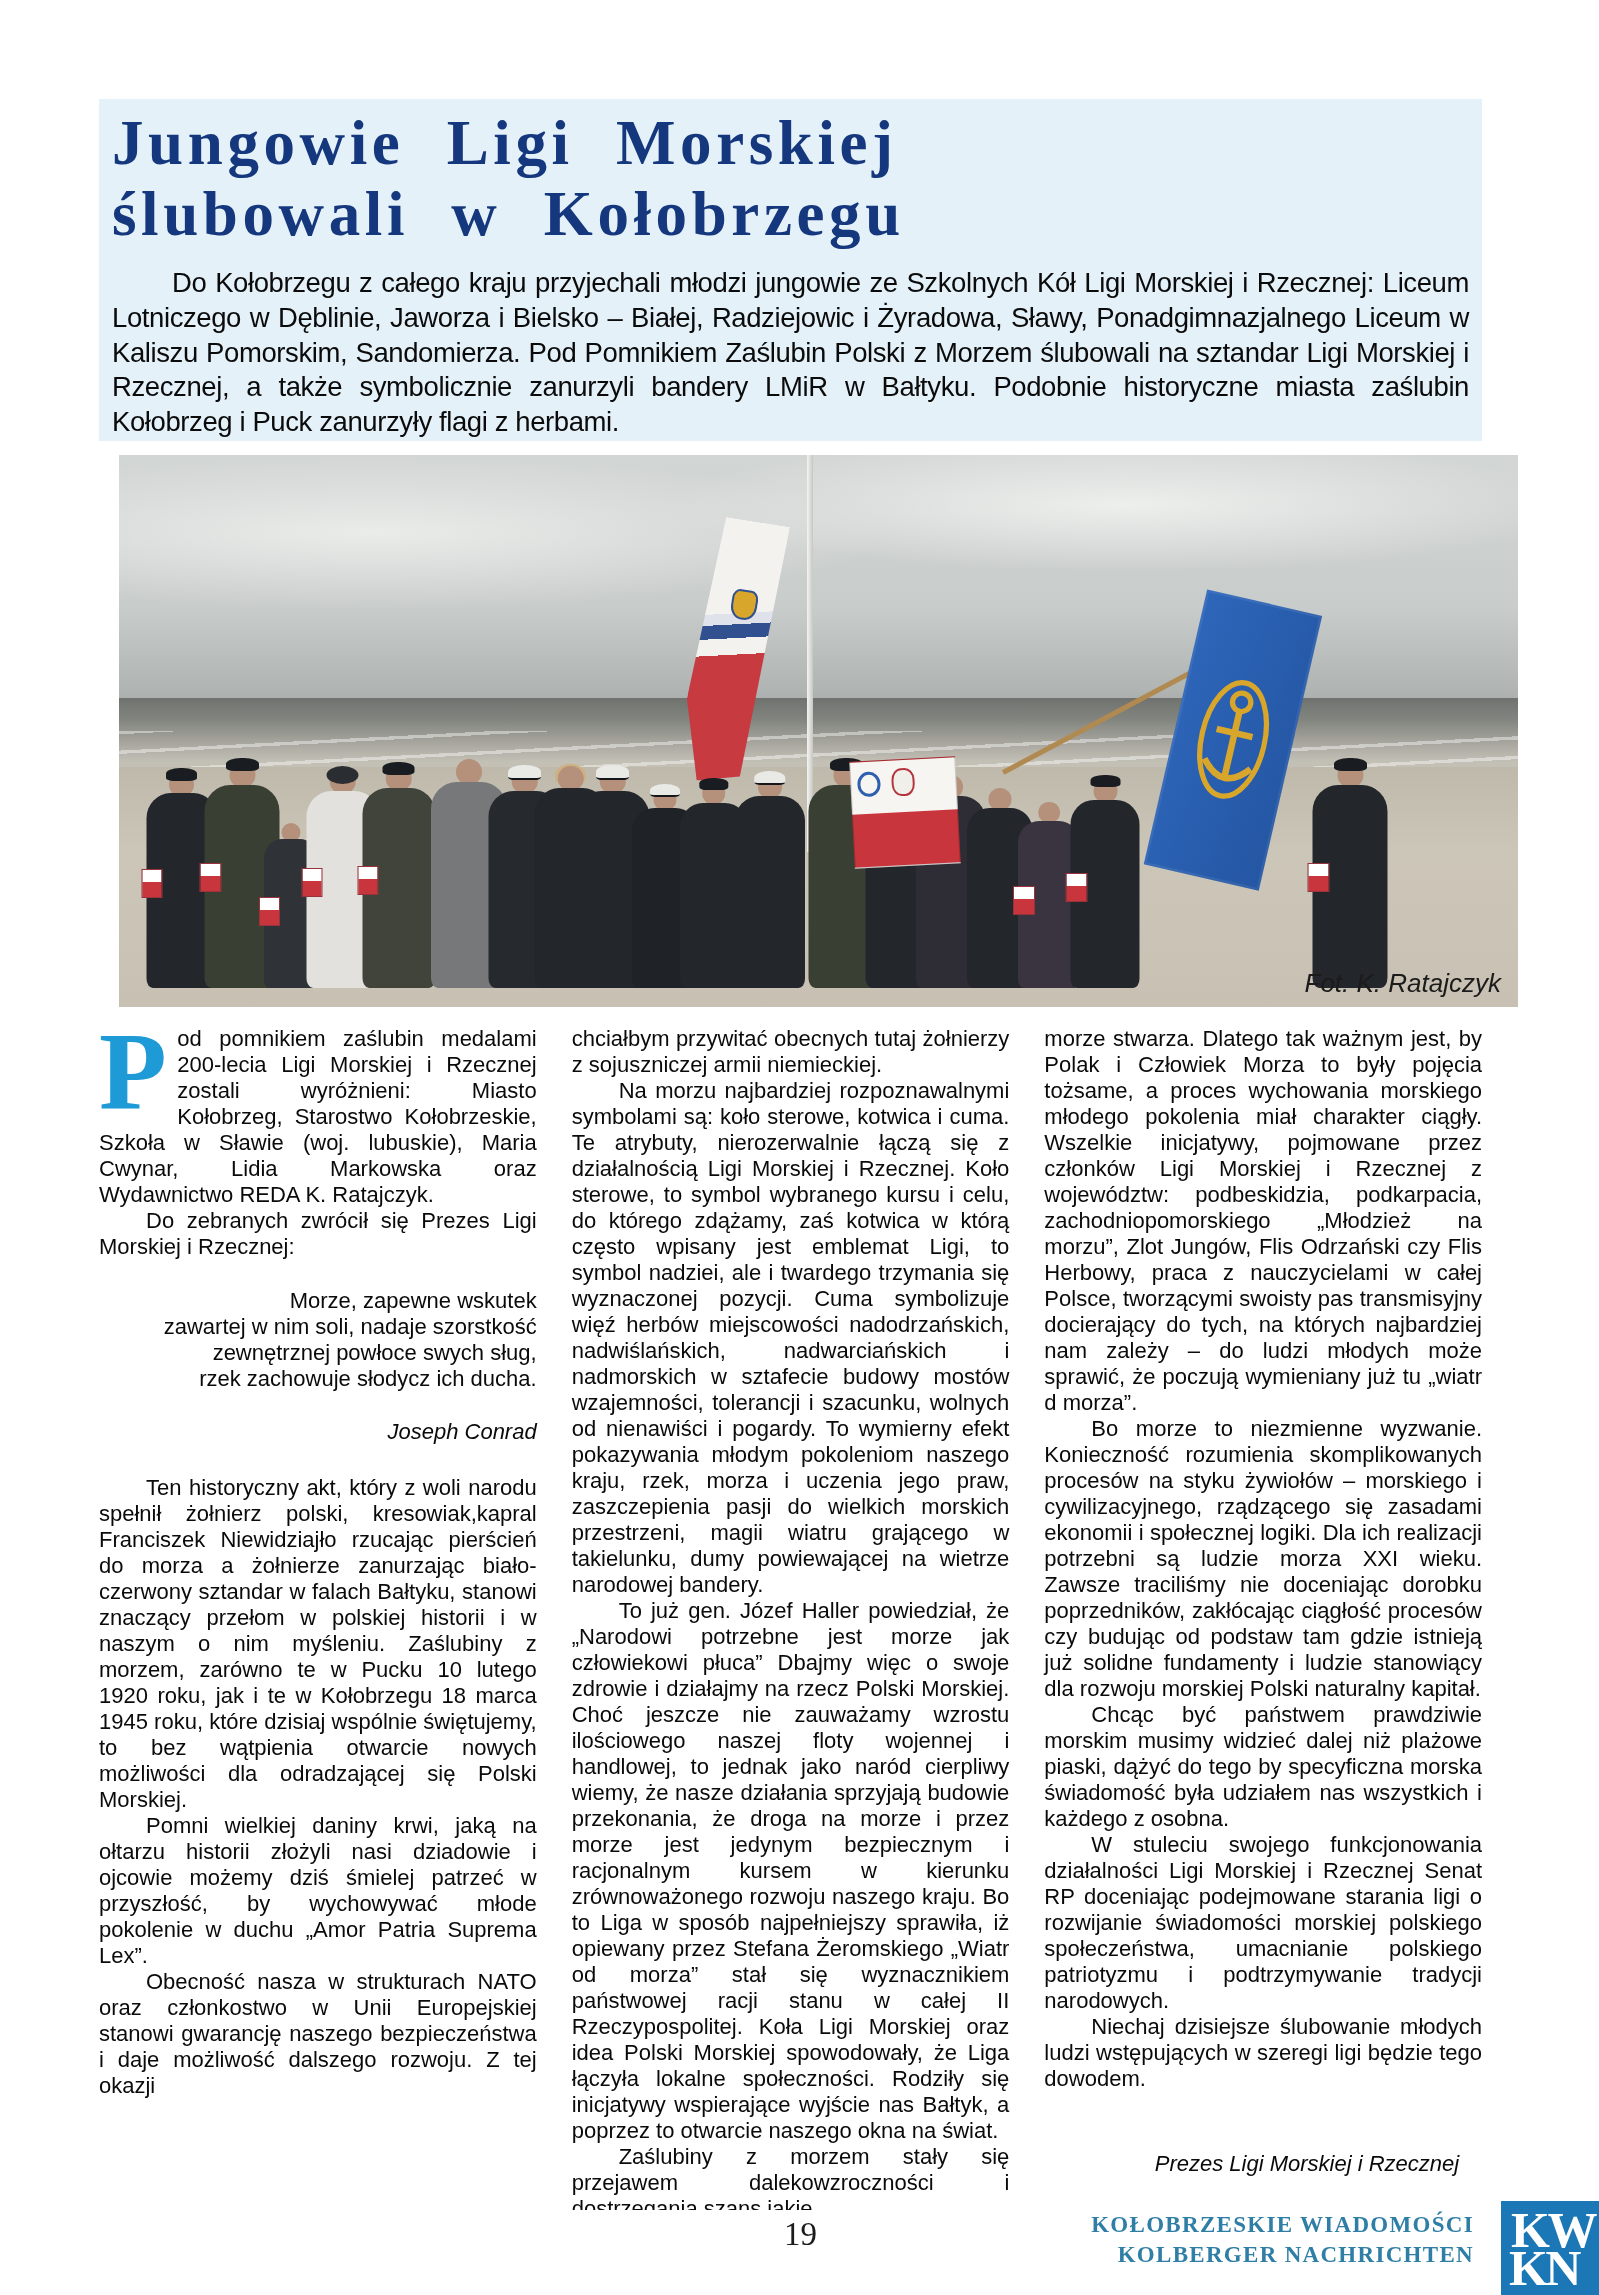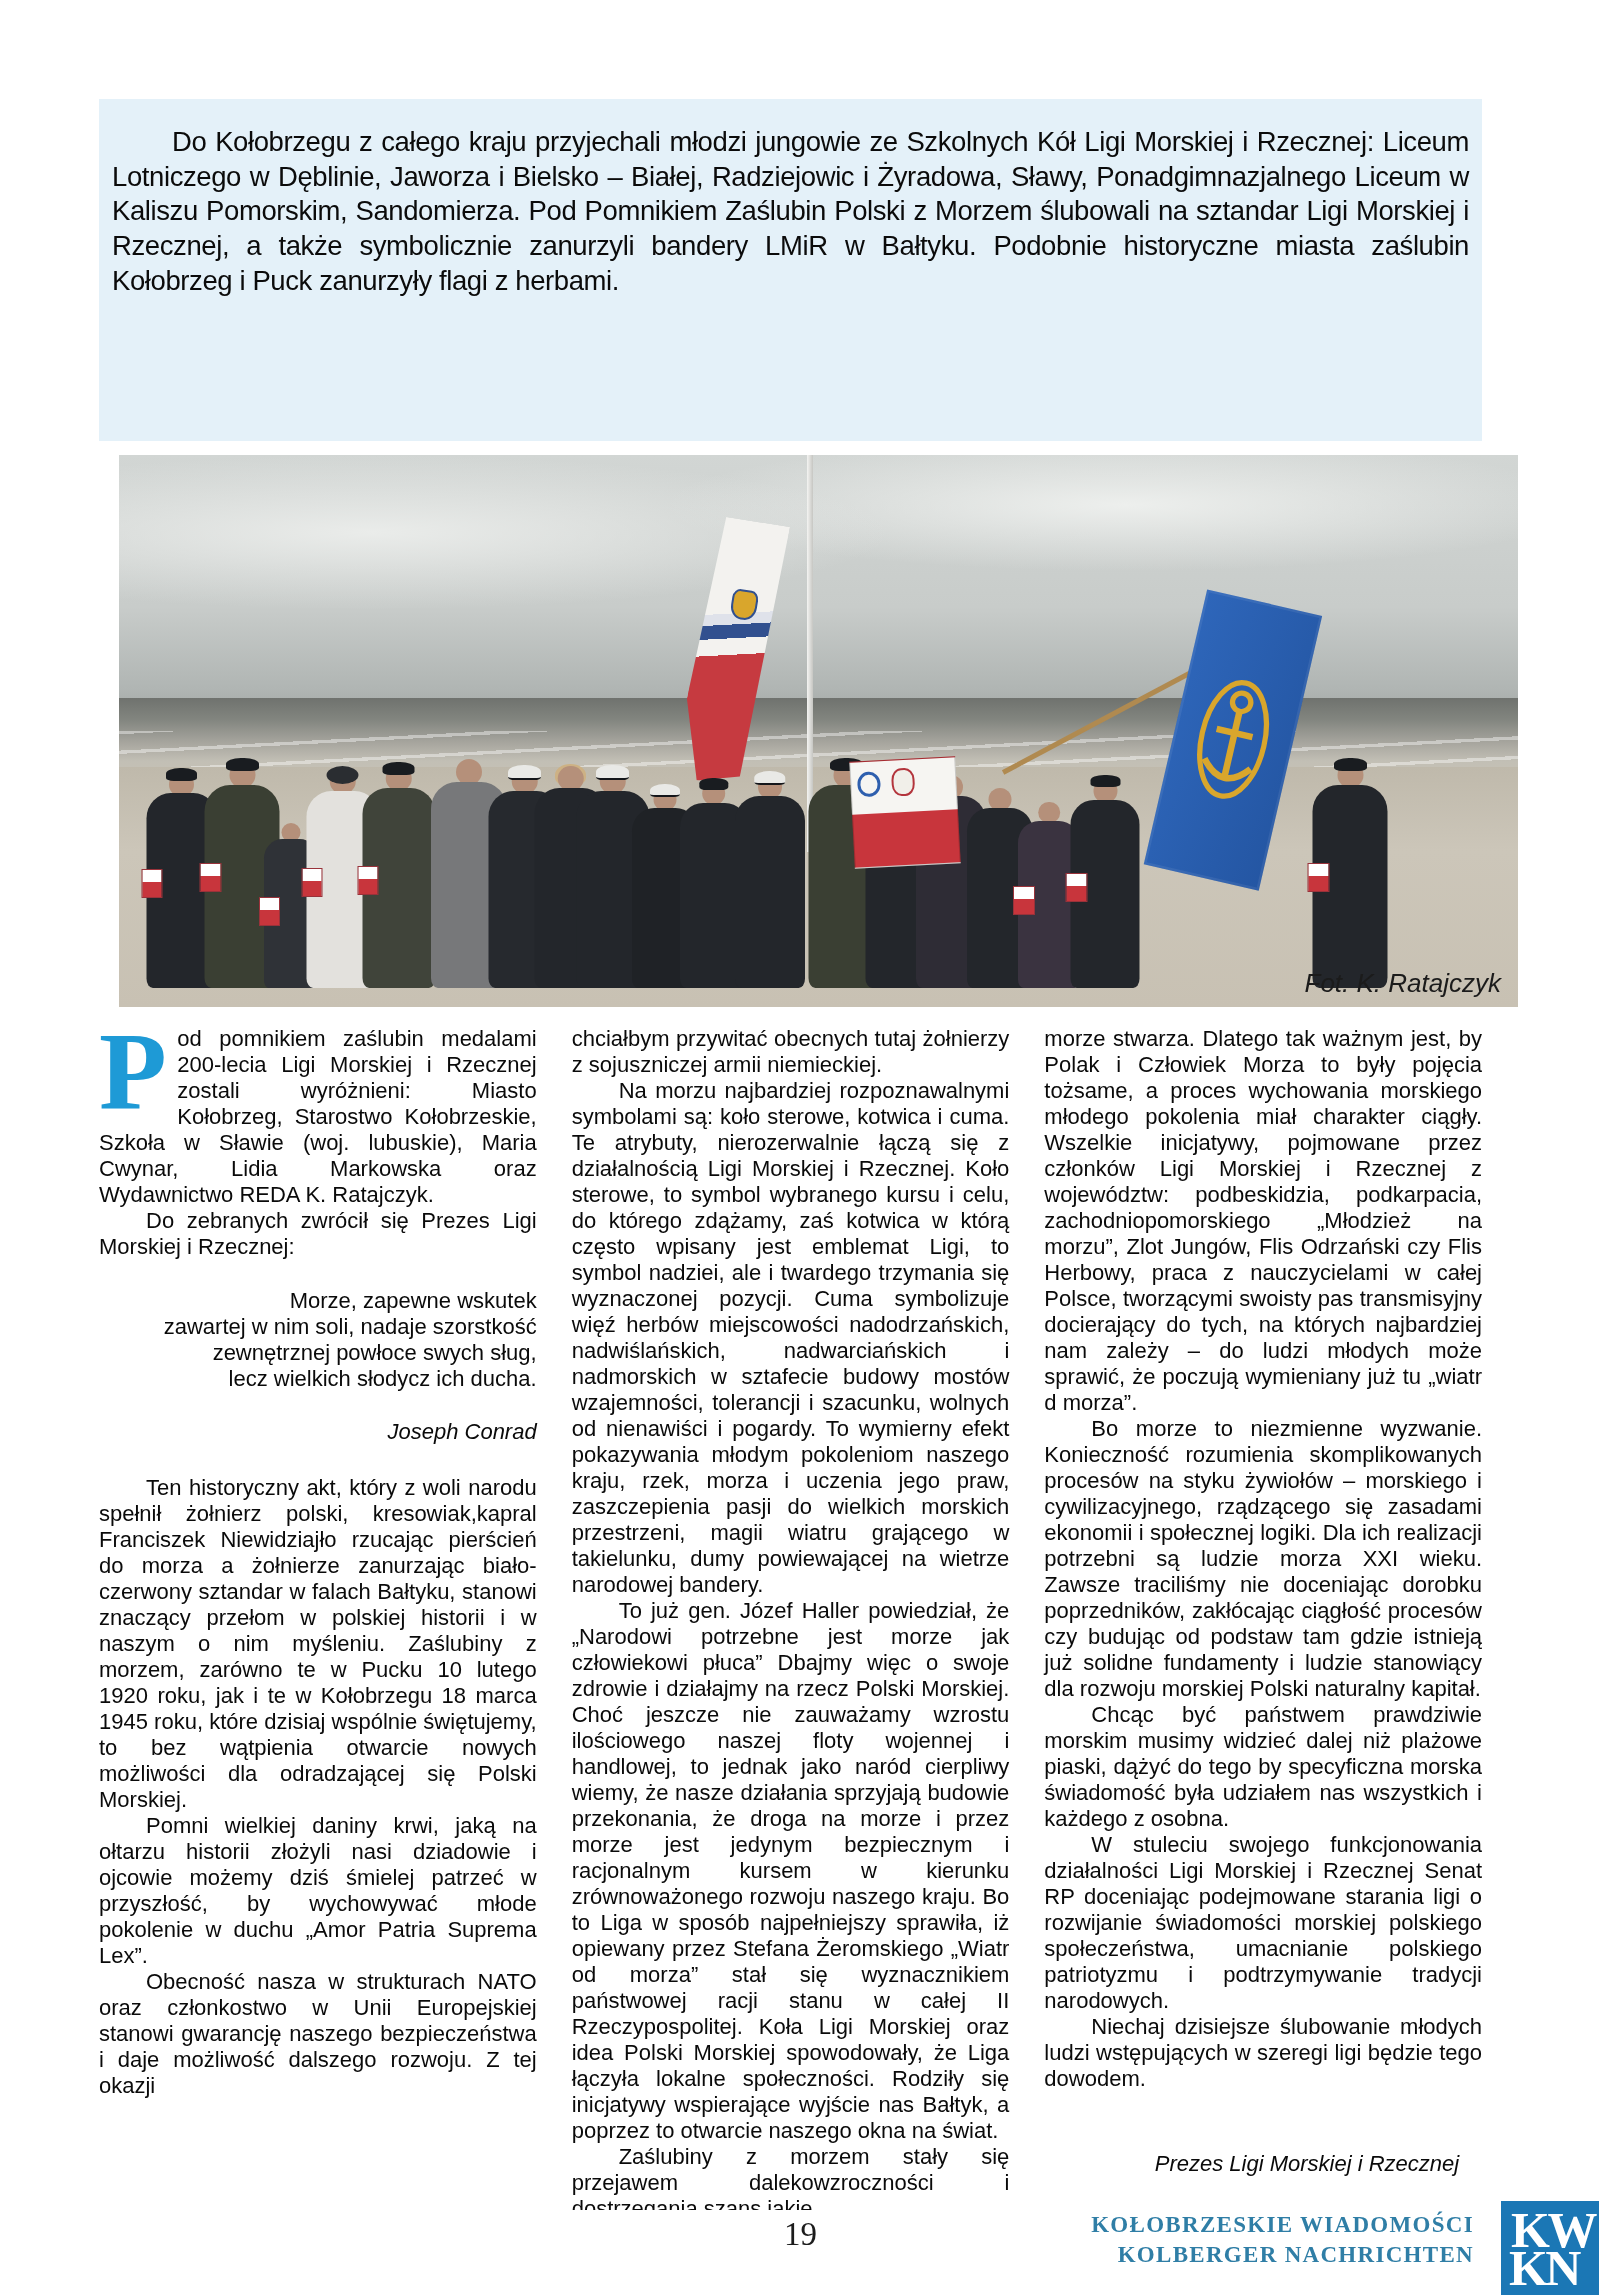--- a/index.html
+++ b/index.html
@@ -76,20 +76,24 @@
                 font-weight:bold;font-size:50px;line-height:1;letter-spacing:-2.6px;}
   .logo-kw{right:5.2px;top:3.9px;}
   .logo-kn{left:7.9px;bottom:2.6px;}
 </style>
 </head>
 <body>
 
 <div class="page">
 
   <div class="header-panel">
+    <h1 class="page-title">
+      <span>Jungowie Ligi Morskiej</span><br>
+      <span>ślubowali w Kołobrzegu</span>
+    </h1>
     <div class="intro">Do Kołobrzegu z całego kraju przyjechali młodzi jungowie ze Szkolnych Kół Ligi Morskiej i Rzecznej: Liceum Lotniczego w Dęblinie, Jaworza i Bielsko – Białej, Radziejowic i Żyradowa, Sławy, Ponadgimnazjalnego Liceum w Kaliszu Pomorskim, Sandomierza. Pod Pomnikiem Zaślubin Polski z Morzem ślubowali na sztandar Ligi Morskiej i Rzecznej, a także symbolicznie zanurzyli bandery LMiR w Bałtyku. Podobnie historyczne miasta zaślubin Kołobrzeg i Puck zanurzyły flagi z herbami.</div>
   </div>
 
   <div class="photo">
     <div class="sky"></div>
     <div class="sea"></div>
     <div class="foam"></div>
     <div class="sand"></div>
     <div class="pole"></div>
     <div class="flag-kolobrzeg"></div>
@@ -208,21 +212,21 @@
   </div>
 
   <div class="columns">
     <div class="col">
       <p class="noindent"><span class="dropcap">P</span><span>od pomnikiem zaślubin medalami 200-lecia Ligi Morskiej i Rzecznej zostali wyróżnieni: Miasto Kołobrzeg, Starostwo Kołobrzeskie, Szkoła w Sławie (woj. lubuskie), Maria Cwynar, Lidia Markowska oraz Wydawnictwo REDA K. Ratajczyk.</span></p>
       <p>Do zebranych zwrócił się Prezes Ligi Morskiej i Rzecznej:</p>
       <div class="quote">
         <span>Morze, zapewne wskutek</span><br>
         <span>zawartej w nim soli, nadaje szorstkość</span><br>
         <span>zewnętrznej powłoce swych sług,</span><br>
-        <span>lecz wielkich słodycz ich ducha.</span>
+        <span>rzek zachowuje słodycz ich ducha.</span>
       </div>
       <div class="quote-author">Joseph Conrad</div>
       <p>Ten historyczny akt, który z woli narodu spełnił żołnierz polski, kresowiak,kapral Franciszek Niewidziajło rzucając pierścień do morza a żołnierze zanurzając biało-czerwony sztandar w falach Bałtyku, stanowi znaczący przełom w polskiej historii i w naszym o nim myśleniu. Zaślubiny z morzem, zarówno te w Pucku 10 lutego 1920 roku, jak i te w Kołobrzegu 18 marca 1945 roku, które dzisiaj wspólnie świętujemy, to bez wątpienia otwarcie nowych możliwości dla odradzającej się Polski Morskiej.</p>
       <p>Pomni wielkiej daniny krwi, jaką na ołtarzu historii złożyli nasi dziadowie i ojcowie możemy dziś śmielej patrzeć w przyszłość, by wychowywać młode pokolenie w duchu „Amor Patria Suprema Lex”.</p>
       <p>Obecność nasza w strukturach NATO oraz członkostwo w Unii Europejskiej stanowi gwarancję naszego bezpieczeństwa i daje możliwość dalszego rozwoju. Z tej okazji</p>
     </div>
     <div class="col">
       <p class="noindent">chciałbym przywitać obecnych tutaj żołnierzy z sojuszniczej armii niemieckiej.</p>
       <p>Na morzu najbardziej rozpoznawalnymi symbolami są: koło sterowe, kotwica i cuma. Te atrybuty, nierozerwalnie łączą się z działalnością Ligi Morskiej i Rzecznej. Koło sterowe, to symbol wybranego kursu i celu, do którego zdążamy, zaś kotwica w którą często wpisany jest emblemat Ligi, to symbol nadziei, ale i twardego trzymania się wyznaczonej pozycji. Cuma symbolizuje więź herbów miejscowości nadodrzańskich, nadwiślańskich, nadwarciańskich i nadmorskich w sztafecie budowy mostów wzajemności, tolerancji i szacunku, wolnych od nienawiści i pogardy. To wymierny efekt pokazywania młodym pokoleniom naszego kraju, rzek, morza i uczenia jego praw, zaszczepienia pasji do wielkich morskich przestrzeni, magii wiatru grającego w takielunku, dumy powiewającej na wietrze narodowej bandery.</p>
       <p>To już gen. Józef Haller powiedział, że „Narodowi potrzebne jest morze jak człowiekowi płuca”  Dbajmy więc o swoje zdrowie i działajmy na rzecz Polski Morskiej. Choć jeszcze nie zauważamy wzrostu ilościowego naszej floty wojennej i handlowej, to jednak jako naród cierpliwy wiemy, że nasze działania sprzyjają budowie przekonania, że droga na morze i przez morze jest jedynym bezpiecznym i racjonalnym kursem w kierunku zrównoważonego rozwoju naszego kraju. Bo to Liga w sposób najpełniejszy sprawiła, iż opiewany przez Stefana Żeromskiego „Wiatr od morza” stał się wyznacznikiem państwowej racji stanu w całej II Rzeczypospolitej. Koła Ligi Morskiej oraz idea Polski Morskiej spowodowały, że Liga łączyła lokalne społeczności. Rodziły się inicjatywy wspierające wyjście nas Bałtyk, a poprzez to otwarcie naszego okna na świat.</p>

